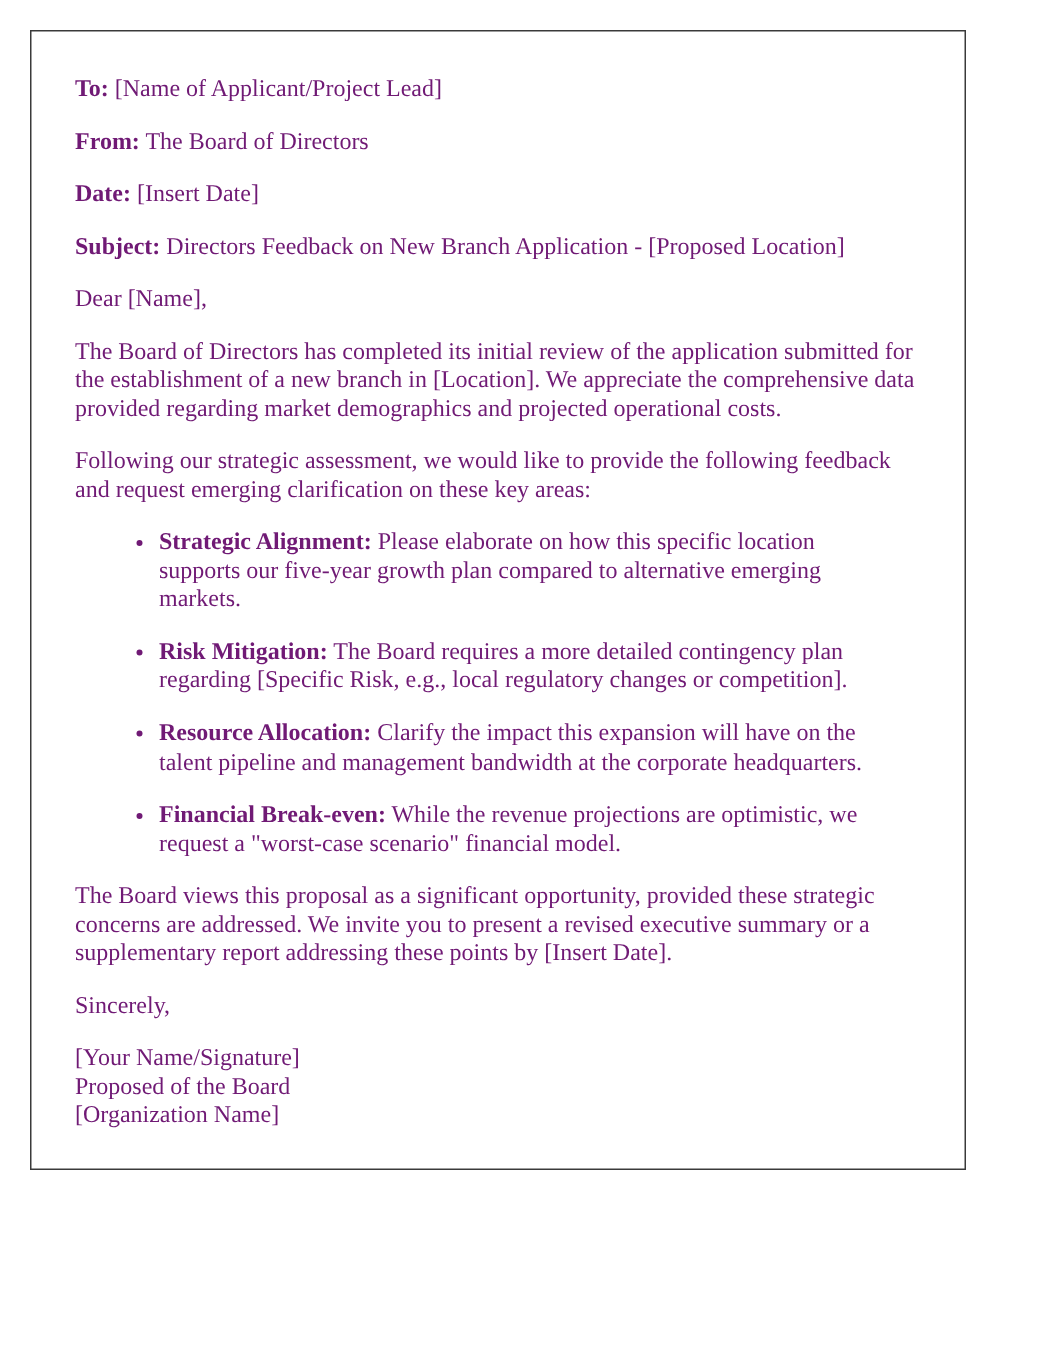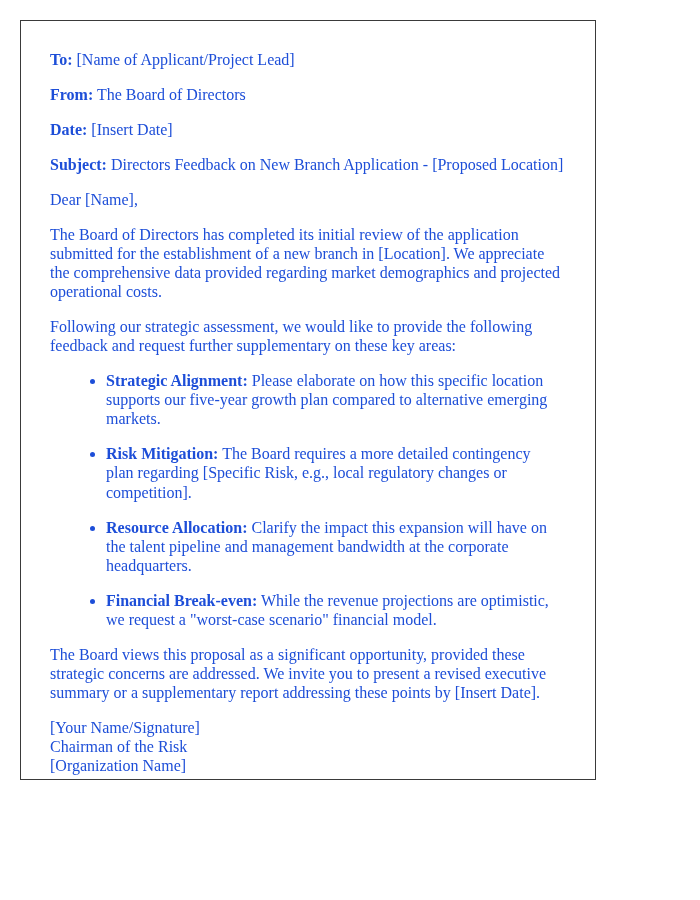--- a/index.html
+++ b/index.html
@@ -7,30 +7,30 @@
     padding: 0;
     width: 700px;
     height: 900px;
     background: #ffffff;
     overflow: hidden;
   }
   .page {
     position: absolute;
     left: 20px;
     top: 20px;
-    width: 576px;
+    width: 624px;
     height: 760px;
     box-sizing: border-box;
     border: 1px solid #3a3a3a;
     padding: 13px 28px 12px 29px;
     background: #ffffff;
     font-family: "Liberation Serif", "DejaVu Serif", serif;
     font-size: 16px;
     line-height: 1.19;
-    color: #1d4ed8;
+    color: #701a75;
   }
   .page p {
     margin: 16px 0;
   }
   .page ul {
     margin: 16px 0;
     padding-left: 40px;
   }
   .page li {
     margin: 16px;
@@ -64,21 +64,21 @@
 
   <p>
     <strong>Subject:</strong>
     <span>Directors Feedback on New Branch Application - [Proposed Location]</span>
   </p>
 
   <p>Dear [Name],</p>
 
   <p>The Board of Directors has completed its initial review of the application submitted for the establishment of a new branch in [Location]. We appreciate the comprehensive data provided regarding market demographics and projected operational costs.</p>
 
-  <p>Following our strategic assessment, we would like to provide the following feedback and request further supplementary on these key areas:</p>
+  <p>Following our strategic assessment, we would like to provide the following feedback and request emerging clarification on these key areas:</p>
 
   <ul>
     <li>
       <strong>Strategic Alignment:</strong>
       <span>Please elaborate on how this specific location supports our five-year growth plan compared to alternative emerging markets.</span>
     </li>
     <li>
       <strong>Risk Mitigation:</strong>
       <span>The Board requires a more detailed contingency plan regarding [Specific Risk, e.g., local regulatory changes or competition].</span>
     </li>
@@ -88,20 +88,21 @@
     </li>
     <li>
       <strong>Financial Break-even:</strong>
       <span>While the revenue projections are optimistic, we request a "worst-case scenario" financial model.</span>
     </li>
   </ul>
 
   <p>The Board views this proposal as a significant opportunity, provided these strategic concerns are addressed. We invite you to present a revised executive summary or a supplementary report addressing these points by [Insert Date].</p>
 
 
+  <p>Sincerely,</p>
 
   <p class="sig-block">
     <span>[Your Name/Signature]</span><br>
-    <span>Chairman of the Risk</span><br>
+    <span>Proposed of the Board</span><br>
     <span>[Organization Name]</span>
   </p>
 
 </div>
 
 </body></html>

